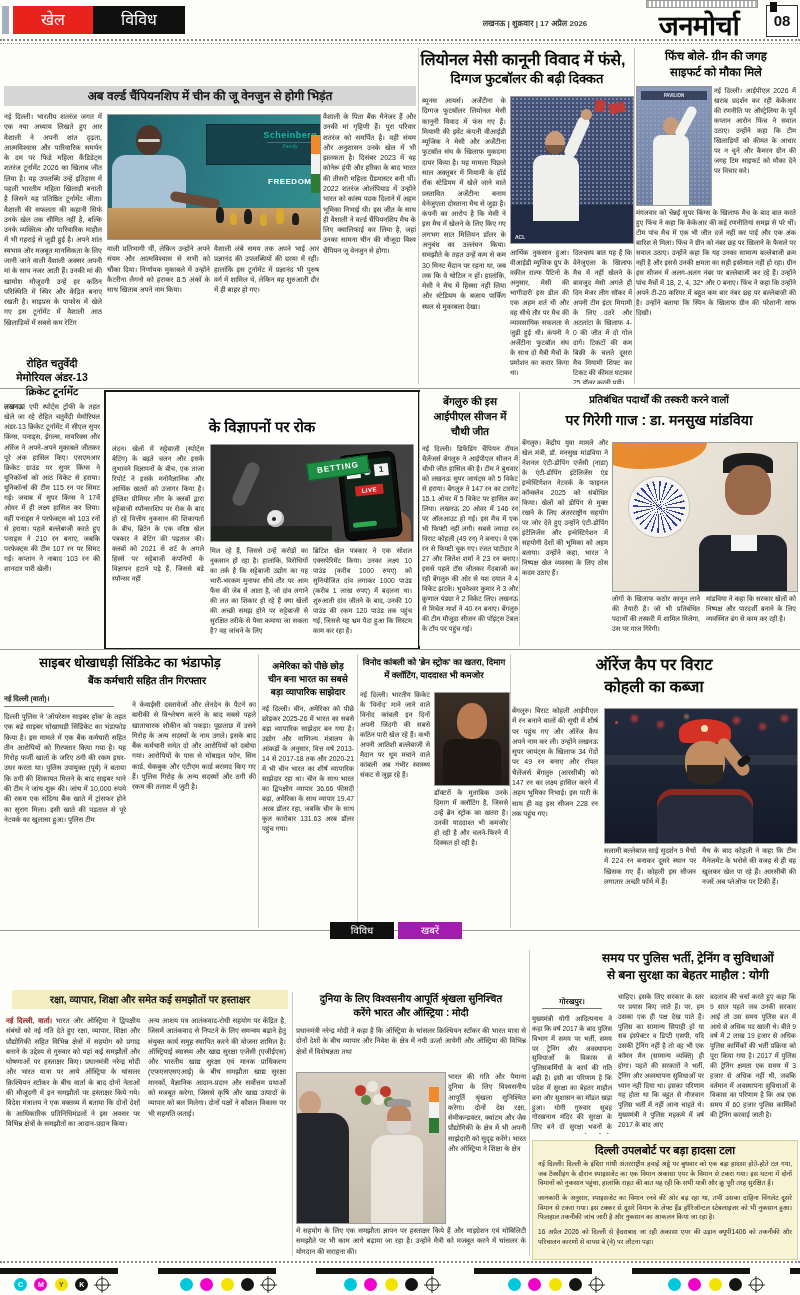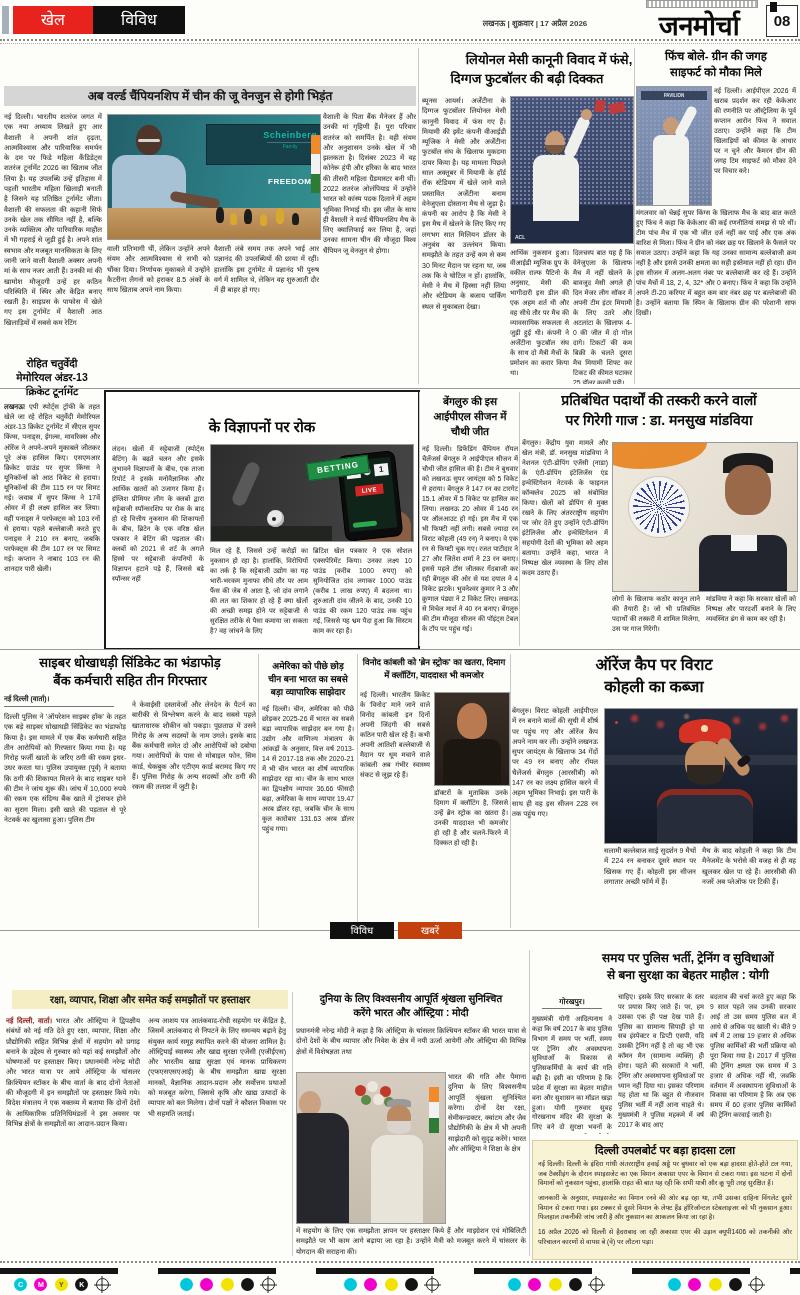--- a/index.html
+++ b/index.html
@@ -64,21 +64,21 @@
       <div style="height:33%;background:#f08a2a;"></div>
         <div style="height:34%;background:#f2f2f2;"></div>
         <div style="height:33%;background:#2c7c36;"></div>
     </div>
   </div>
 
   <div class="bt" style="left:323px;top:112px;width:93px;height:270px;">वैशाली के पिता बैंक मैनेजर हैं और उनकी मां गृहिणी हैं। पूरा परिवार शतरंज को समर्पित है। वही संयम और अनुशासन उनके खेल में भी झलकता है। दिसंबर 2023 में वह कोनेरू हंपी और हरिका के बाद भारत की तीसरी महिला ग्रैंडमास्टर बनी थीं। 2022 शतरंज ओलंपियाड में उन्होंने भारत को कांस्य पदक दिलाने में अहम भूमिका निभाई थी। इस जीत के साथ ही वैशाली ने वर्ल्ड चैंपियनशिप मैच के लिए क्वालिफाई कर लिया है, जहां उनका सामना चीन की मौजूदा विश्व चैंपियन जू वेनजुन से होगा।</div>
   <div class="bt" style="left:107px;top:244px;width:103px;height:138px;">वाली प्रतिभागी थीं, लेकिन उन्होंने अपने संयम और आत्मविश्वास से सभी को चौंका दिया। निर्णायक मुकाबले में उन्होंने कैटरीना लैगनो को हराकर 8.5 अंकों के साथ खिताब अपने नाम किया।</div>
   <div class="bt" style="left:214px;top:244px;width:105px;height:138px;">वैशाली लंबे समय तक अपने भाई आर प्रज्ञानंद की उपलब्धियों की छाया में रहीं। हालांकि इस टूर्नामेंट में प्रज्ञानंद भी पुरुष वर्ग में शामिल थे, लेकिन वह शुरुआती दौर में ही बाहर हो गए।</div>
 
-  <div class="hd" style="left:444px;top:50px;width:210px;font-size:13px;line-height:19px;">लियोनल मेसी कानूनी विवाद में फंसे,</div>
+  <div class="hd" style="left:418px;top:50px;width:210px;font-size:16px;line-height:19px;">लियोनल मेसी कानूनी विवाद में फंसे,</div>
   <div class="hd" style="left:422px;top:69px;width:210px;font-size:13px;line-height:19px;">दिग्गज फुटबॉलर की बढ़ी दिक्कत</div>
   <div class="bt" style="left:422px;top:96px;width:84px;height:288px;">ब्यूनस आयर्स। अर्जेंटीना के दिग्गज फुटबॉलर लियोनल मेसी कानूनी विवाद में फंस गए हैं। मियामी की इवेंट कंपनी वीआईडी म्यूजिक ने मेसी और अर्जेंटीना फुटबॉल संघ के खिलाफ मुकदमा दायर किया है। यह मामला पिछले साल अक्तूबर में मियामी के हॉर्ड रॉक स्टेडियम में खेले जाने वाले प्रस्तावित अर्जेंटीना बनाम वेनेजुएला दोस्ताना मैच से जुड़ा है। कंपनी का आरोप है कि मेसी ने इस मैच में खेलने के लिए किए गए लगभग सात मिलियन डॉलर के अनुबंध का उल्लंघन किया। समझौते के तहत उन्हें कम से कम 30 मिनट मैदान पर रहना था, जब तक कि वे चोटिल न हों। हालांकि, मेसी ने मैच में हिस्सा नहीं लिया और स्टेडियम के बजाय पार्किंग स्थल से मुकाबला देखा।</div>
   <div class="photo" style="left:510px;top:96px;width:122px;height:146px;background:linear-gradient(#46537a,#2f3a59);">
     <div class="crowd"></div>
     <div class="abs" style="right:8px;top:6px;width:16px;height:10px;background:#c23b3b;transform:rotate(-12deg);"></div>
     <div class="abs" style="right:28px;top:3px;width:10px;height:12px;background:#c23b3b;transform:rotate(10deg);"></div>
     <div class="abs" style="left:0;bottom:0;width:100%;height:26%;background:#222c44;"></div>
     <div class="abs" style="left:34px;top:34px;width:20px;height:23px;background:#c99b76;border-radius:50% 50% 46% 46%;"></div>
     <div class="abs" style="left:34px;top:48px;width:20px;height:9px;background:#57402f;border-radius:0 0 48% 48%;opacity:.7;"></div>
     <div class="abs" style="left:22px;top:58px;width:46px;height:66px;background:#efefec;border-radius:10px 12px 0 0;"></div>
@@ -134,41 +134,41 @@
     </div>
     <div class="bt" style="left:104px;top:154px;width:98px;height:96px;font-size:6.8px;">मिल रहे हैं, जिससे उन्हें करोड़ों का नुकसान हो रहा है। हालांकि, विरोधियों का तर्क है कि सट्टेबाजी उद्योग का यह भारी-भरकम मुनाफा सीधे तौर पर आम फैंस की जेब से आता है, जो दांव लगाने की लत का शिकार हो रहे हैं क्या खेलों की अच्छी समझ होने पर सट्टेबाजी से सुरक्षित तरीके से पैसा कमाया जा सकता है? वह जांचने के लिए</div>
     <div class="bt" style="left:207px;top:154px;width:99px;height:96px;font-size:6.8px;">ब्रिटिश खेल पत्रकार ने एक सोशल एक्सपेरिमेंट किया। उनका लक्ष्य 10 पाउंड (करीब 1000 रुपए) को सुनियोजित दांव लगाकर 1000 पाउंड (करीब 1 लाख रुपए) में बदलना था। शुरुआती दांव जीतने के बाद, उनकी 10 पाउंड की रकम 120 पाउंड तक पहुंच गई, जिससे यह भ्रम पैदा हुआ कि सिस्टम काम कर रहा है।</div>
   </div>
 
   <div class="hd" style="left:422px;top:394px;width:96px;font-size:10.5px;line-height:15px;">बेंगलुरु की इस</div>
   <div class="hd" style="left:422px;top:409px;width:96px;font-size:10.5px;line-height:15px;">आईपीएल सीजन में</div>
   <div class="hd" style="left:422px;top:424px;width:96px;font-size:10.5px;line-height:15px;">चौथी जीत</div>
   <div class="bt" style="left:422px;top:444px;width:96px;height:202px;font-size:6.8px;">नई दिल्ली। डिफेंडिंग चैंपियन रॉयल चैलेंजर्स बेंगलुरु ने आईपीएल सीजन में चौथी जीत हासिल की है। टीम ने बुधवार को लखनऊ सुपर जायंट्स को 5 विकेट से हराया। बेंगलुरु ने 147 रन का टारगेट 15.1 ओवर में 5 विकेट पर हासिल कर लिया। लखनऊ 20 ओवर में 146 रन पर ऑलआउट हो गई। इस मैच में एक भी फिफ्टी नहीं लगी। सबसे ज्यादा रन विराट कोहली (49 रन) ने बनाए। वे एक रन से फिफ्टी चूक गए। रजत पाटीदार ने 27 और जितेश शर्मा ने 23 रन बनाए। इससे पहले टॉस जीतकर गेंदबाजी कर रही बेंगलुरु की ओर से यश दयाल ने 4 विकेट झटके। भुवनेश्वर कुमार ने 3 और क्रुणाल पंड्या ने 2 विकेट लिए। लखनऊ से मिचेल मार्श ने 40 रन बनाए। बेंगलुरु की टीम मौजूदा सीजन की पॉइंट्स टेबल के टॉप पर पहुंच गई।</div>
 
-  <div class="hd" style="left:522px;top:390px;width:274px;font-size:14px;line-height:20px;">प्रतिबंधित पदार्थों की तस्करी करने वालों</div>
+  <div class="hd" style="left:522px;top:390px;width:274px;font-size:10px;line-height:20px;">प्रतिबंधित पदार्थों की तस्करी करने वालों</div>
   <div class="hd" style="left:522px;top:410px;width:274px;font-size:14px;line-height:20px;">पर गिरेगी गाज : डा. मनसुख मांडविया</div>
   <div class="bt" style="left:522px;top:438px;width:86px;height:208px;font-size:6.8px;">बेंगलुरु। केंद्रीय युवा मामले और खेल मंत्री, डॉ. मनसुख मांडविया ने नेशनल एंटी-डोपिंग एजेंसी (नाडा) के एंटी-डोपिंग इंटेलिजेंस एंड इन्वेस्टिगेशन नेटवर्क के फाइनल कॉन्क्लेव 2025 को संबोधित किया। खेलों को डोपिंग से मुक्त रखने के लिए अंतरराष्ट्रीय सहयोग पर जोर देते हुए उन्होंने एंटी-डोपिंग इंटेलिजेंस और इन्वेस्टिगेशन में सहयोगी देशों की भूमिका को अहम बताया। उन्होंने कहा, भारत ने निष्पक्ष खेल व्यवस्था के लिए ठोस कदम उठाए हैं।</div>
   <div class="photo" style="left:612px;top:442px;width:184px;height:148px;background:linear-gradient(120deg,#efe9de,#ddd5c8);">
     <div class="abs" style="left:-16px;top:-18px;width:110px;height:44px;background:#e8811c;border-radius:0 0 90% 60%;opacity:.9;"></div>
     <div class="abs" style="left:16px;top:34px;width:52px;height:52px;border-radius:50%;background:repeating-conic-gradient(#33409a 0deg 4deg,#f4f4f2 4deg 15deg);border:4px solid #f4f4f2;box-shadow:0 0 0 1px #c9c2b5;"></div>
     <div class="abs" style="right:24px;top:10px;width:50px;height:20px;background:#1c1c1c;border-radius:45% 45% 0 0;"></div>
     <div class="abs" style="right:26px;top:22px;width:46px;height:50px;background:#99694a;border-radius:42%;"></div>
     <div class="abs" style="right:10px;bottom:0;width:88px;height:56px;background:#23252e;border-radius:14px 14px 0 0;"></div>
     <div class="abs" style="right:40px;bottom:40px;width:26px;height:16px;background:#f5f5f5;"></div>
   </div>
   <div class="bt" style="left:612px;top:594px;width:88px;height:52px;font-size:6.8px;">लोगों के खिलाफ कठोर कानून लाने की तैयारी है। जो भी प्रतिबंधित पदार्थों की तस्करी में शामिल मिलेगा, उस पर गाज गिरेगी।</div>
   <div class="bt" style="left:706px;top:594px;width:90px;height:52px;font-size:6.8px;">मांडविया ने कहा कि सरकार खेलों को निष्पक्ष और पारदर्शी बनाने के लिए व्यवस्थित ढंग से काम कर रही है।</div>
 
   <div class="hr1" style="top:388px;"></div>
   <div class="vr" style="left:419px;top:392px;height:254px;"></div>
   <div class="vr" style="left:519px;top:392px;height:254px;"></div>
   <div class="hr1" style="top:649px;"></div>
 
   <div class="hd" style="left:4px;top:654px;width:252px;font-size:13px;line-height:18px;">साइबर धोखाधड़ी सिंडिकेट का भंडाफोड़</div>
-  <div class="hd" style="left:4px;top:672px;width:252px;font-size:13px;line-height:18px;">बैंक कर्मचारी सहित तीन गिरफ्तार</div>
+  <div class="hd" style="left:21px;top:672px;width:252px;font-size:10px;line-height:18px;">बैंक कर्मचारी सहित तीन गिरफ्तार</div>
   <div class="abs" style="left:4px;top:694px;width:122px;font-size:7px;font-weight:bold;color:#222;">नई दिल्ली (वार्ता)।</div>
   <div class="abs" style="left:4px;top:706px;width:110px;height:1px;background:#777;"></div>
   <div class="bt" style="left:4px;top:712px;width:122px;height:216px;">दिल्ली पुलिस ने 'ऑपरेशन साइबर हॉक' के तहत एक बड़े साइबर धोखाधड़ी सिंडिकेट का भंडाफोड़ किया है। इस मामले में एक बैंक कर्मचारी सहित तीन आरोपियों को गिरफ्तार किया गया है। यह गिरोह फर्जी खातों के जरिए ठगी की रकम इधर-उधर करता था। पुलिस उपायुक्त (पूर्व) ने बताया कि ठगी की शिकायत मिलने के बाद साइबर थाने की टीम ने जांच शुरू की। जांच में 10,000 रुपये की रकम एक संदिग्ध बैंक खाते में ट्रांसफर होने का सुराग मिला। इसी खाते की पड़ताल से पूरे नेटवर्क का खुलासा हुआ। पुलिस टीम</div>
   <div class="bt" style="left:132px;top:700px;width:124px;height:228px;">ने केवाईसी दस्तावेजों और लेनदेन के पैटर्न का बारीकी से विश्लेषण करने के बाद सबसे पहले खाताधारक शौकीन को पकड़ा। पूछताछ में उसने गिरोह के अन्य सदस्यों के नाम उगले। इसके बाद बैंक कर्मचारी समेत दो और आरोपियों को दबोचा गया। आरोपियों के पास से मोबाइल फोन, सिम कार्ड, चेकबुक और एटीएम कार्ड बरामद किए गए हैं। पुलिस गिरोह के अन्य सदस्यों और ठगी की रकम की तलाश में जुटी है।</div>
 
   <div class="hd" style="left:262px;top:660px;width:92px;font-size:9px;line-height:13px;">अमेरिका को पीछे छोड़</div>
   <div class="hd" style="left:262px;top:673px;width:92px;font-size:9px;line-height:13px;">चीन बना भारत का सबसे</div>
   <div class="hd" style="left:262px;top:686px;width:92px;font-size:9px;line-height:13px;">बड़ा व्यापारिक साझेदार</div>
   <div class="bt" style="left:262px;top:704px;width:92px;height:224px;font-size:6.8px;">नई दिल्ली। चीन, अमेरिका को पीछे छोड़कर 2025-26 में भारत का सबसे बड़ा व्यापारिक साझेदार बन गया है। उद्योग और वाणिज्य मंत्रालय के आंकड़ों के अनुसार, वित्त वर्ष 2013-14 से 2017-18 तक और 2020-21 में भी चीन भारत का शीर्ष व्यापारिक साझेदार रहा था। चीन के साथ भारत का द्विपक्षीय व्यापार 36.66 फीसदी बढ़ा, अमेरिका के साथ व्यापार 19.47 अरब डॉलर रहा, जबकि चीन के साथ कुल कारोबार 131.63 अरब डॉलर पहुंच गया।</div>
 
@@ -197,21 +197,21 @@
   </div>
   <div class="bt" style="left:604px;top:846px;width:92px;height:82px;">सलामी बल्लेबाज साई सुदर्शन 9 मैचों में 224 रन बनाकर दूसरे स्थान पर खिसक गए हैं। कोहली इस सीजन लगातार अच्छी फॉर्म में हैं।</div>
   <div class="bt" style="left:702px;top:846px;width:94px;height:82px;">मैच के बाद कोहली ने कहा कि टीम मैनेजमेंट के भरोसे की वजह से ही वह खुलकर खेल पा रहे हैं। आरसीबी की नजरें अब प्लेऑफ पर टिकी हैं।</div>
 
   <div class="vr" style="left:258px;top:654px;height:274px;"></div>
   <div class="vr" style="left:357px;top:654px;height:274px;"></div>
   <div class="vr" style="left:510px;top:654px;height:274px;"></div>
 
   <div class="hr1" style="top:930px;"></div>
   <div class="tabbox" style="left:330px;top:922px;width:64px;height:17px;background:#101010;font-size:10px;line-height:17px;">विविध</div>
-  <div class="tabbox" style="left:398px;top:922px;width:64px;height:17px;background:#c2410c;font-size:10px;line-height:17px;text-align:center;">खबरें</div>
+  <div class="tabbox" style="left:398px;top:922px;width:64px;height:17px;background:#a21caf;font-size:10px;line-height:17px;text-align:center;">खबरें</div>
 
   <div class="abs" style="left:12px;top:990px;width:276px;height:19px;background:#f5eec2;text-align:center;font-size:10px;font-weight:bold;line-height:19px;color:#1c1c1c;overflow:hidden;white-space:nowrap;">रक्षा, व्यापार, शिक्षा और समेत कई समझौतों पर हस्ताक्षर</div>
   <div class="bt" style="left:6px;top:1016px;width:134px;height:240px;">
     <span class="dl" style="color:#8a1a1a;">नई दिल्ली, वार्ता।</span>
     <span>भारत और ऑस्ट्रिया ने द्विपक्षीय संबंधों को नई गति देते हुए रक्षा, व्यापार, शिक्षा और प्रौद्योगिकी सहित विभिन्न क्षेत्रों में सहयोग को प्रगाढ़ बनाने के उद्देश्य से गुरुवार को यहां कई समझौतों और घोषणाओं पर हस्ताक्षर किए। प्रधानमंत्री नरेन्द्र मोदी और भारत यात्रा पर आये ऑस्ट्रिया के चांसलर क्रिश्चियन स्टॉकर के बीच वार्ता के बाद दोनों नेताओं की मौजूदगी में इन समझौतों पर हस्ताक्षर किये गये। विदेश मंत्रालय ने एक वक्तव्य में बताया कि दोनों देशों के आधिकारिक प्रतिनिधिमंडलों ने इस अवसर पर विभिन्न क्षेत्रों के समझौतों का आदान-प्रदान किया।</span>
   </div>
   <div class="bt" style="left:148px;top:1016px;width:138px;height:240px;">अन्य आशय पत्र आतंकवाद-रोधी सहयोग पर केंद्रित है, जिसमें आतंकवाद से निपटने के लिए समन्वय बढ़ाने हेतु संयुक्त कार्य समूह स्थापित करने की योजना शामिल है। ऑस्ट्रियाई स्वास्थ्य और खाद्य सुरक्षा एजेंसी (एजीईएस) और भारतीय खाद्य सुरक्षा एवं मानक प्राधिकरण (एफएसएसएआई) के बीच समझौता खाद्य सुरक्षा मानकों, वैज्ञानिक आदान-प्रदान और सर्वोत्तम प्रथाओं को मजबूत करेगा, जिससे कृषि और खाद्य उत्पादों के व्यापार को बल मिलेगा। दोनों पक्षों ने कौशल विकास पर भी सहमति जताई।</div>
 
   <div class="hd" style="left:296px;top:992px;width:230px;font-size:10px;line-height:14px;">दुनिया के लिए विश्वसनीय आपूर्ति श्रृंखला सुनिश्चित</div>
   <div class="hd" style="left:296px;top:1006px;width:230px;font-size:10px;line-height:14px;">करेंगे भारत और ऑस्ट्रिया : मोदी</div>

